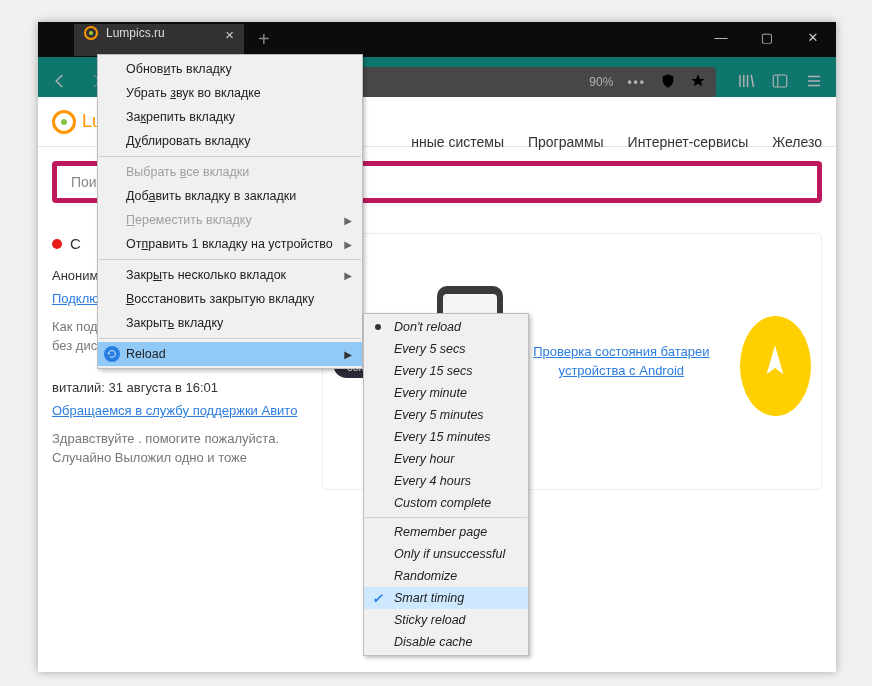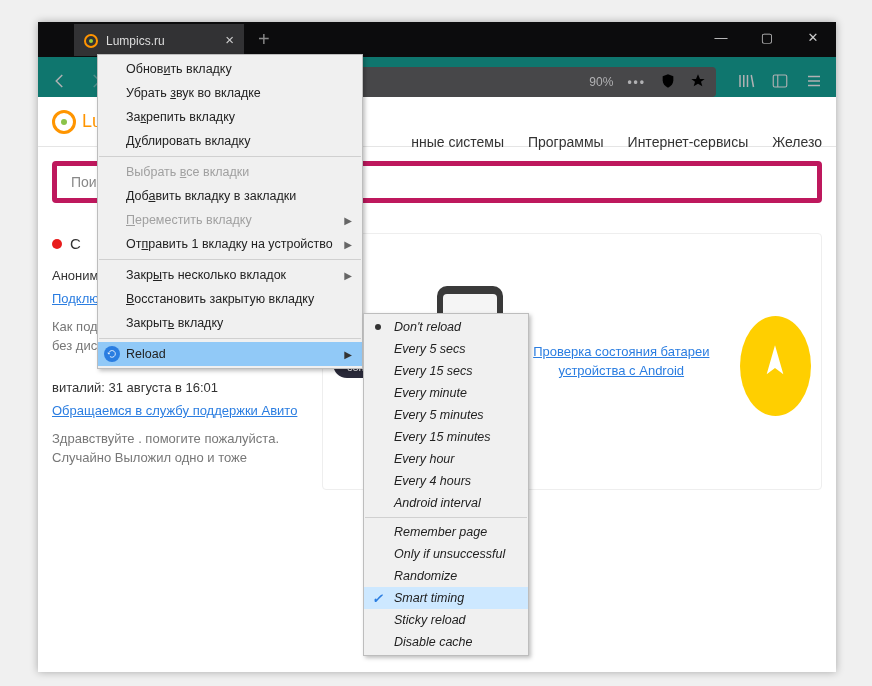--- a/index.html
+++ b/index.html
@@ -2,21 +2,21 @@
 <html><head>
 <meta charset="utf-8">
 <style>
 * { margin: 0; padding: 0; box-sizing: border-box; font-family: "Segoe UI", Arial, sans-serif; }
 body { width: 872px; height: 686px; background: #f0f0f0; overflow: hidden; position: relative; }
 
 .window { position: absolute; left: 38px; top: 22px; width: 798px; height: 650px; background: #fff; box-shadow: 0 0 8px rgba(0,0,0,0.3); display: flex; flex-direction: column; }
 
 
 .titlebar { height: 35px; background: #0c0c0d; display: flex; align-items: center; position: relative; }
-.tab { display: flex; align-items: flex-end; background: #323234; height: 32px; margin-left: 36px; padding: 8px 10px; color: #ddd; font-size: 12px; min-width: 170px; position: relative; }
+.tab { display: flex; align-items: flex-start; background: #323234; height: 32px; margin-left: 36px; padding: 2px 10px; color: #ddd; font-size: 12px; min-width: 170px; position: relative; }
 .tab .fav { width: 14px; height: 14px; border-radius: 50%; border: 2px solid #ff9500; margin-right: 8px; position: relative; }
 .tab .fav::after { content:""; position:absolute; left:3px; top:3px; width:4px; height:4px; background:#9acd32; border-radius:50%; }
 .tab .close { margin-left: auto; color: #ccc; font-size: 15px; cursor: pointer; }
 .newtab { color: #888; font-size: 20px; margin-left: 14px; cursor:pointer; }
 .winbtns { position: absolute; right: 0; top: 0; display: flex; }
 .winbtn { width: 46px; height: 30px; display: flex; align-items: center; justify-content: center; color: #ccc; font-size: 13px; }
 
 
 .toolbar { height: 40px; background: #0f766e; display: flex; align-items: flex-end; padding: 0 6px; gap: 4px; }
 .tbtn { width: 32px; height: 32px; display: flex; align-items: center; justify-content: center; color: #b1b1b3; border-radius: 4px; }
@@ -248,21 +248,21 @@
   </div>
 <div class="sub" id="sub">
     <div class="mi marked">Don't reload</div>
     <div class="mi">Every 5 secs</div>
     <div class="mi">Every 15 secs</div>
     <div class="mi">Every minute</div>
     <div class="mi">Every 5 minutes</div>
     <div class="mi">Every 15 minutes</div>
     <div class="mi">Every hour</div>
     <div class="mi">Every 4 hours</div>
-    <div class="mi">Android interval</div>
+    <div class="mi">Custom complete</div>
     <div class="sep"></div>
     <div class="mi">Remember page</div>
     <div class="mi">Only if unsuccessful</div>
     <div class="mi">Randomize</div>
     <div class="mi chk">Smart timing</div>
     <div class="mi">Sticky reload</div>
     <div class="mi">Disable cache</div>
   </div>
 
 </body></html>

